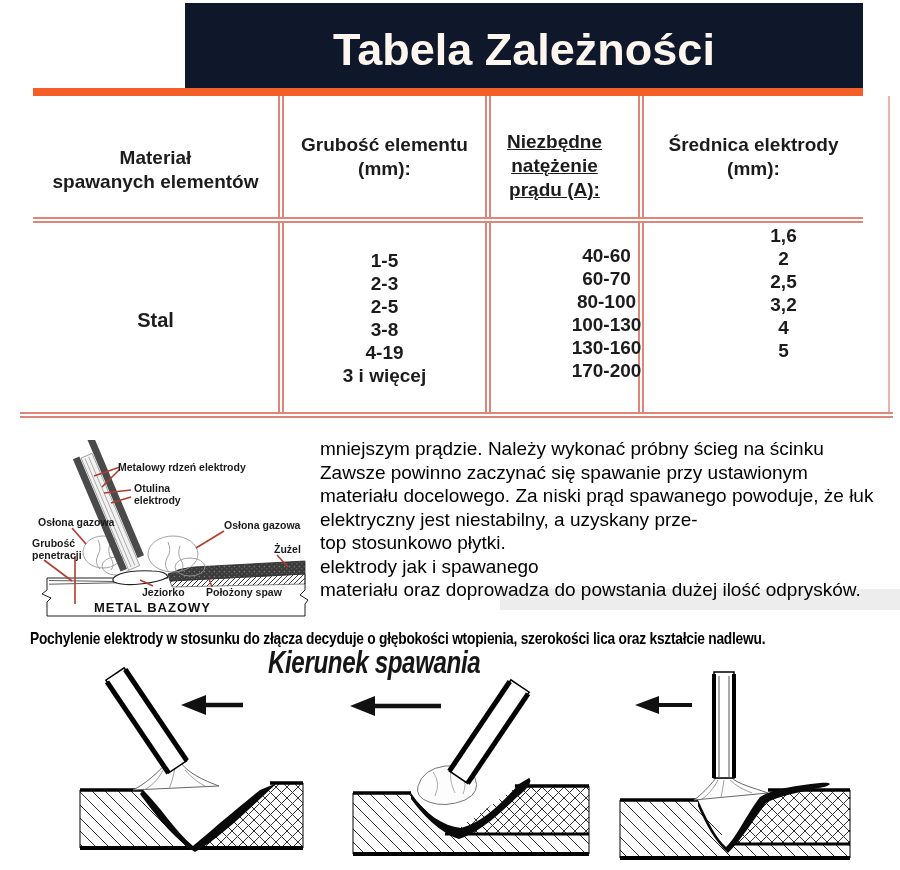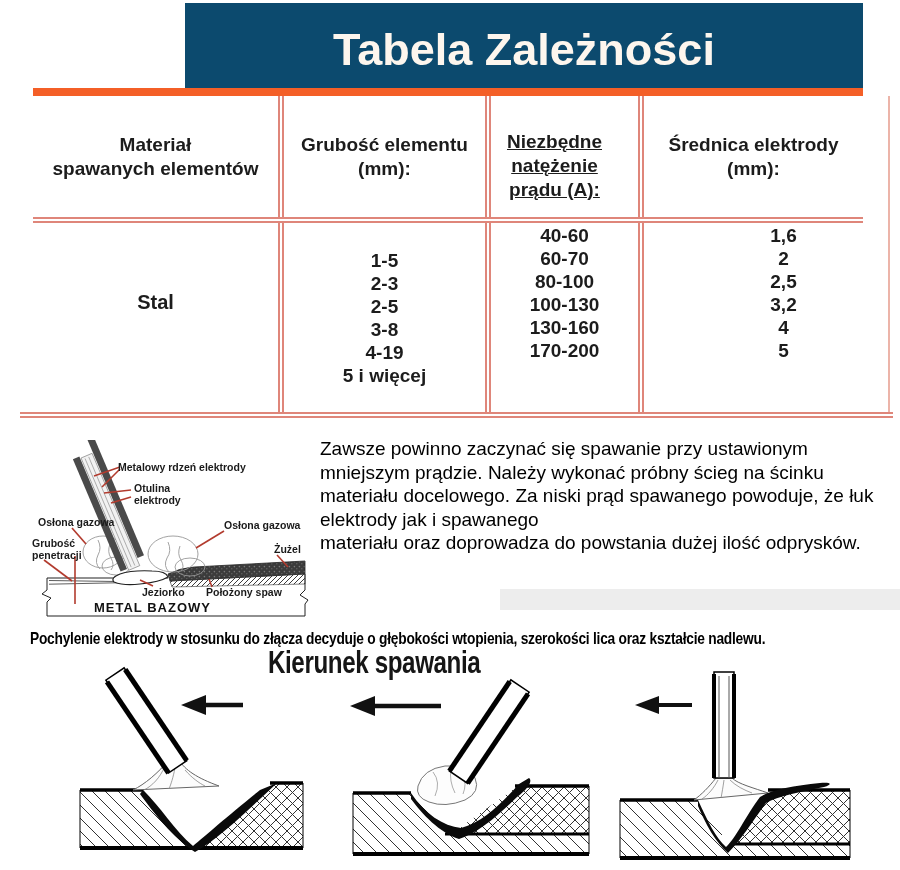--- a/index.html
+++ b/index.html
@@ -3,21 +3,21 @@
 <meta charset="utf-8">
 <style>
   html,body{margin:0;padding:0;}
   body{
     width:900px;height:870px;position:relative;background:#ffffff;
     font-family:"Liberation Sans",sans-serif;color:#111;overflow:hidden;
   }
   .abs{position:absolute;}
   
   .banner{
-    left:185px;top:3px;width:678px;height:93px;background:#0c4a6e;
+    left:185px;top:3px;width:678px;height:93px;background:#0f172a;
     display:flex;align-items:center;justify-content:center;
   }
   .banner-title{
     color:#fdf6ee;font-weight:bold;font-size:45px;letter-spacing:0px;
     font-family:"Liberation Sans",sans-serif;
   }
   .topbar{left:33px;top:88px;width:830px;height:8px;background:#f45f27;}
   
   .vline{
     top:96px;height:322px;width:2px;background:#fff;
@@ -39,21 +39,21 @@
   
   .para{left:320px;top:437px;width:560px;font-size:19px;line-height:23.5px;color:#000;}
   .para div{white-space:nowrap;}
   .scanband{left:500px;top:589px;width:400px;height:21px;background:#ededed;z-index:0;}
   .para{z-index:1;}
   
   .caption{
     left:30px;top:629px;white-space:nowrap;font-weight:bold;font-size:17px;
     letter-spacing:-0.3px;transform:scaleX(0.81);transform-origin:left center;color:#000;
   }
-  .dir-head-wrap{left:0;top:645px;width:748px;text-align:center;}
+  .dir-head-wrap{left:0;top:645px;width:748px;text-align:center;font-style:italic;}
   .dir-head{
     display:inline-block;font-weight:bold;font-size:31px;letter-spacing:-0.5px;
     transform:scaleX(0.78);color:#161616;
   }
   
   .dlabel{font:bold 10.5px "Liberation Sans",sans-serif;fill:#1a1a1a;}
   .dlabel-big{font:bold 13px "Liberation Sans",sans-serif;fill:#111;letter-spacing:1px;}
 </style>
 </head>
 <body>
@@ -63,50 +63,50 @@
 </div>
 <div class="abs topbar"></div>
 
 <div class="abs vline" style="left:278px;"></div>
 <div class="abs vline" style="left:485px;"></div>
 <div class="abs vline" style="left:638px;"></div>
 <div class="abs rborder"></div>
 <div class="abs hline" style="top:217px;"></div>
 <div class="abs hline" style="top:412px;left:20px;width:873px;"></div>
 
-<div class="cell hcell" style="left:33px;top:96px;width:245px;height:121px;">
+<div class="cell hcell" style="left:33px;top:109px;width:245px;height:121px;">
   <div>Materiał</div>
   <div>spawanych elementów</div>
 </div>
 <div class="cell hcell" style="left:284px;top:96px;width:201px;height:121px;">
   <div>Grubość elementu</div>
   <div>(mm):</div>
 </div>
 <div class="cell hcell" style="left:481px;top:96px;width:147px;height:139px;text-decoration:underline;">
   <div>Niezbędne</div>
   <div>natężenie</div>
   <div>prądu (A):</div>
 </div>
 <div class="cell hcell" style="left:644px;top:96px;width:219px;height:121px;">
   <div>Średnica elektrody</div>
   <div>(mm):</div>
 </div>
 
-<div class="cell dcell stal" style="left:33px;top:208px;width:245px;height:189px;">
+<div class="cell dcell stal" style="left:33px;top:226px;width:245px;height:189px;">
   <div>Stal</div>
 </div>
 <div class="cell dcell" style="left:284px;top:223px;width:201px;height:189px;">
   <div>1-5</div>
   <div>2-3</div>
   <div>2-5</div>
   <div>3-8</div>
   <div>4-19</div>
-  <div>5 i więcej</div>
-</div>
-<div class="cell dcell" style="left:491px;top:216px;width:147px;height:153px;">
+  <div>3 i więcej</div>
+</div>
+<div class="cell dcell" style="left:491px;top:236px;width:147px;height:153px;padding-left:42px;">
   <div>40-60</div>
   <div>60-70</div>
   <div>80-100</div>
   <div>100-130</div>
   <div>130-160</div>
   <div>170-200</div>
 </div>
 <div class="cell dcell" style="left:644px;top:223px;width:219px;height:140px;padding-left:30px;">
   <div>1,6</div>
   <div>2</div>
@@ -180,23 +180,25 @@
   <text class="dlabel" x="4" y="107">Grubość</text>
   <text class="dlabel" x="4" y="119">penetracji</text>
   <text class="dlabel" x="246" y="113">Żużel</text>
   <text class="dlabel" x="114" y="156">Jeziorko</text>
   <text class="dlabel" x="178" y="156">Położony spaw</text>
   <text class="dlabel-big" x="66" y="172">METAL BAZOWY</text>
 </svg>
 
 <div class="abs scanband"></div>
 <div class="abs para">
+  <div>mniejszym prądzie. Należy wykonać próbny ścieg na ścinku</div>
   <div>Zawsze powinno zaczynać się spawanie przy ustawionym</div>
-  <div>mniejszym prądzie. Należy wykonać próbny ścieg na ścinku</div>
   <div>materiału docelowego. Za niski prąd spawanego powoduje, że łuk</div>
+  <div>elektryczny jest niestabilny, a uzyskany prze-</div>
+  <div>top stosunkowo płytki.</div>
   <div>elektrody jak i spawanego</div>
   <div>materiału oraz doprowadza do powstania dużej ilość odprysków.</div>
 </div>
 
 <div class="abs caption">Pochylenie elektrody w stosunku do złącza decyduje o głębokości wtopienia, szerokości lica oraz kształcie nadlewu.</div>
 <div class="abs dir-head-wrap">
   <span class="dir-head">Kierunek spawania</span>
 </div>
 
 <svg class="abs" style="left:45px;top:666px;" width="275" height="200" viewBox="0 0 275 200">

